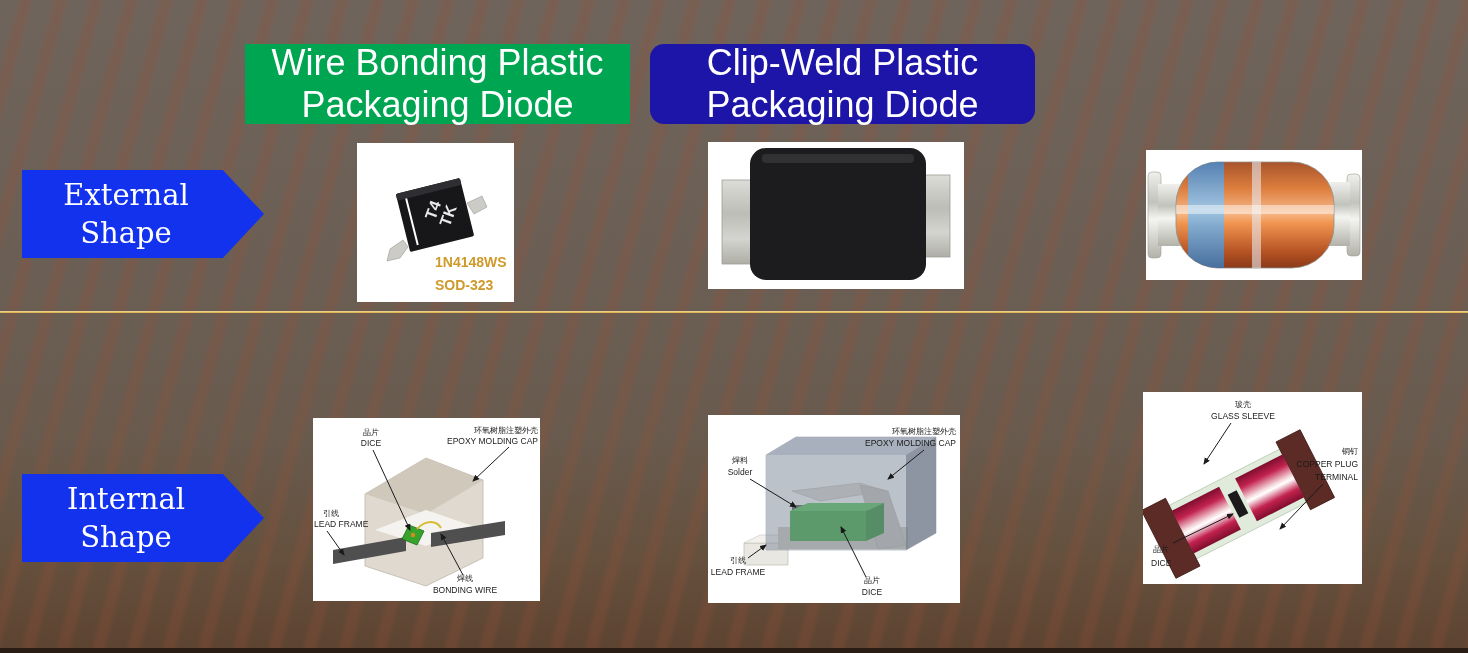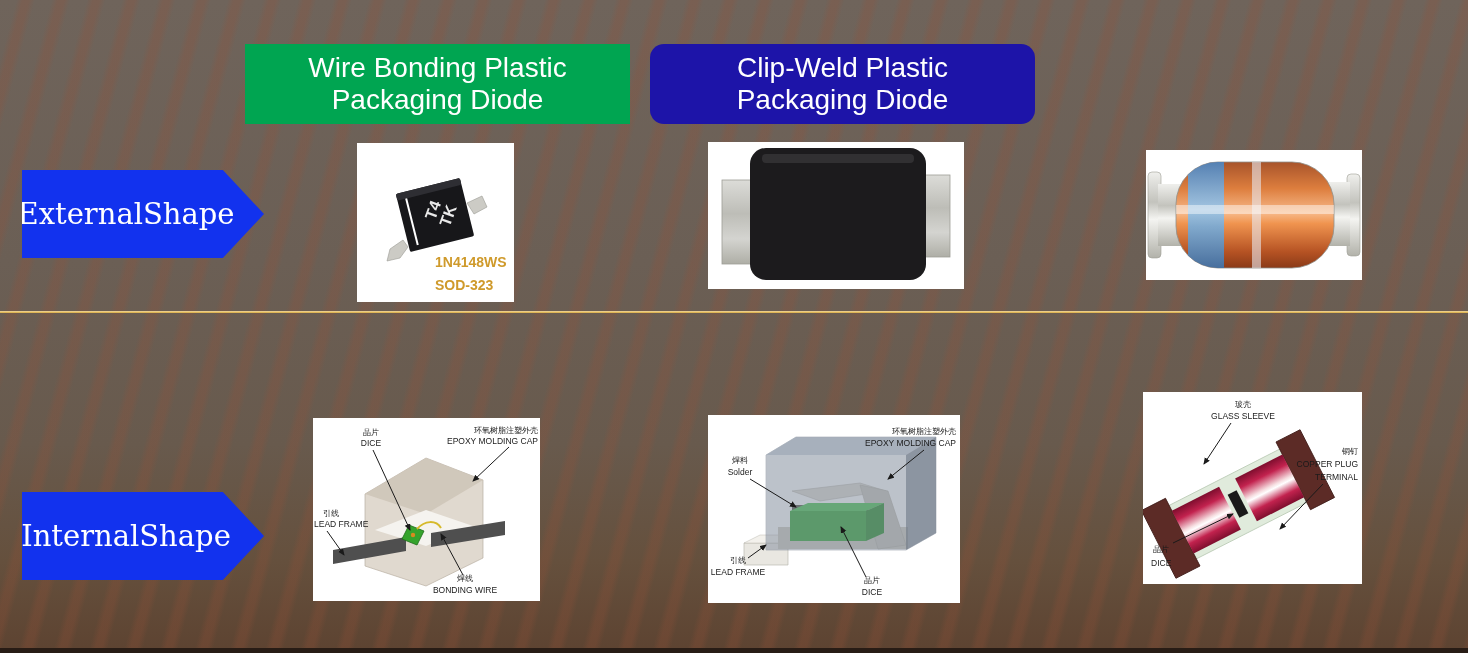--- a/index.html
+++ b/index.html
@@ -12,36 +12,36 @@
       repeating-linear-gradient(105deg,
         rgba(150,80,55,0) 0px, rgba(150,80,55,0) 16px,
         rgba(150,80,55,0.25) 22px, rgba(150,80,55,0.25) 28px,
         rgba(150,80,55,0) 34px),
       linear-gradient(180deg,#6f645b 0%, #6b5f55 40%, #685a4d 68%, #65503d 86%, #5d4331 100%);
   }
   .bottom-strip{position:absolute;left:0;bottom:0;width:100%;height:5px;background:#281c15;}
   .gold-line{position:absolute;left:0;top:311px;width:100%;height:2px;background:linear-gradient(180deg,#f0d9a0,#d9a93c);}
   .hdr{
     position:absolute;display:flex;align-items:center;justify-content:center;
-    color:#fff;text-align:center;line-height:1.16;font-size:28px;
+    color:#fff;text-align:center;line-height:1.16;font-size:36px;
   }
   #hdr-wire{left:245px;top:44px;width:385px;height:80px;background:#00A551;}
   #hdr-clip{left:650px;top:44px;width:385px;height:80px;background:#1D14A8;border-radius:14px;}
   #hdr-glass{left:1056px;top:56px;width:376px;height:52px;background:#FB0404;}
   .arrow{
     position:absolute;left:22px;width:242px;height:88px;background:#1232EE;
     clip-path:polygon(0 0,83% 0,100% 50%,83% 100%,0 100%);
-    display:flex;flex-direction:row;align-items:center;justify-content:center;
+    display:flex;flex-direction:column;align-items:center;justify-content:center;
     color:#fff;font-family:"DejaVu Serif","Liberation Serif",serif;
     font-size:29px;line-height:1.32;text-align:center;
     padding-right:34px;box-sizing:border-box;
     filter:drop-shadow(2px 3px 2px rgba(0,0,20,0.45));
   }
   #arrow-external{top:170px;}
-  #arrow-internal{top:492px;}
+  #arrow-internal{top:474px;}
   .fig{position:absolute;background:#fff;}
   .fig svg{display:block;width:100%;height:100%;}
   #fig-we{left:357px;top:143px;width:157px;height:159px;}
   #fig-ce{left:708px;top:142px;width:256px;height:147px;}
   #fig-ge{left:1146px;top:150px;width:216px;height:130px;}
   #fig-wi{left:313px;top:418px;width:227px;height:183px;}
   #fig-ci{left:708px;top:415px;width:252px;height:188px;}
   #fig-gi{left:1143px;top:392px;width:219px;height:192px;}
   .diag-label{font-family:"Liberation Sans",sans-serif;fill:#1a1a1a;}
   .leader{stroke:#1a1a1a;stroke-width:1;fill:none;}

